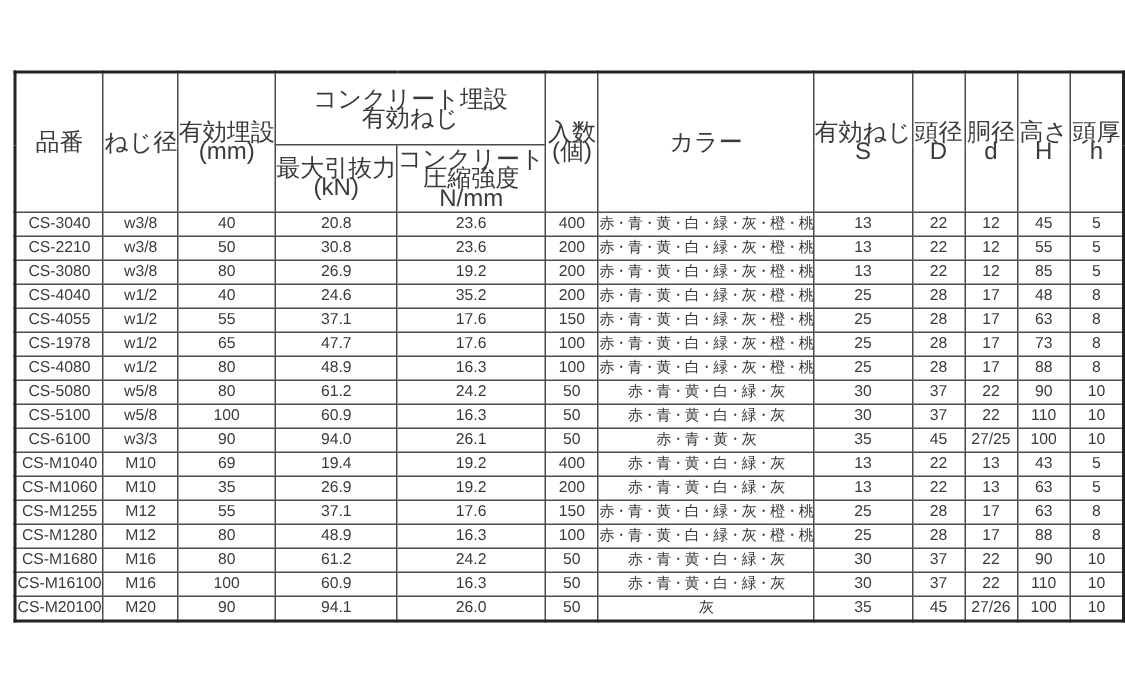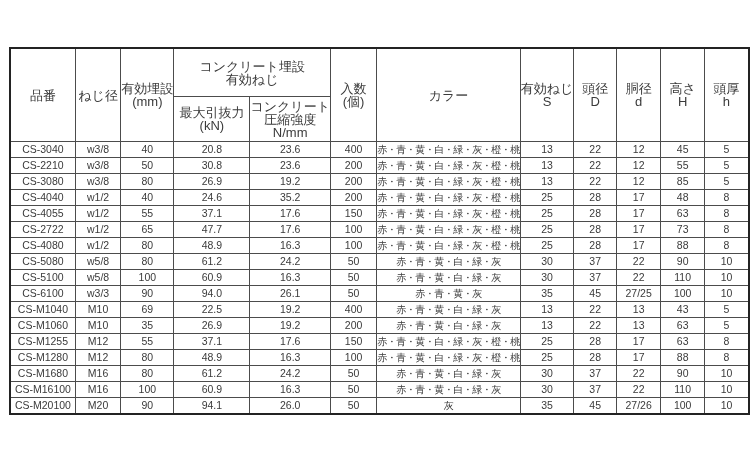--- a/index.html
+++ b/index.html
@@ -28,21 +28,21 @@
     border: 1px solid #4c4c4c;
     padding: 0;
     text-align: center;
     vertical-align: middle;
     font-weight: normal;
     color: #3a3a3a;
     overflow: hidden;
     white-space: nowrap;
   }
   table.spec thead th {
-    font-size: 13px;
+    font-size: 16px;
     line-height: 13px;
     margin-top: 31px;
   }
   thead tr.tier1 th { height: 47px; }
   thead tr.tier2 th { height: 44px; }
   table.spec tbody td {
     height: 15px;
     font-size: 10.5px;
     line-height: 15px;
   }
@@ -192,21 +192,21 @@
           <td class="col-compressive">17.6</td>
           <td class="col-qty">150</td>
           <td class="col-color">赤・青・黄・白・緑・灰・橙・桃</td>
           <td class="col-eff-thread">25</td>
           <td class="col-head-dia">28</td>
           <td class="col-body-dia">17</td>
           <td class="col-height">63</td>
           <td class="col-head-thick">8</td>
         </tr>
         <tr>
-          <td class="col-part-no">CS-2722</td>
+          <td class="col-part-no">CS-1978</td>
           <td class="col-screw-dia">w1/2</td>
           <td class="col-embed-depth">65</td>
           <td class="col-max-pull">47.7</td>
           <td class="col-compressive">17.6</td>
           <td class="col-qty">100</td>
           <td class="col-color">赤・青・黄・白・緑・灰・橙・桃</td>
           <td class="col-eff-thread">25</td>
           <td class="col-head-dia">28</td>
           <td class="col-body-dia">17</td>
           <td class="col-height">73</td>
@@ -265,21 +265,21 @@
           <td class="col-eff-thread">35</td>
           <td class="col-head-dia">45</td>
           <td class="col-body-dia">27/25</td>
           <td class="col-height">100</td>
           <td class="col-head-thick">10</td>
         </tr>
         <tr>
           <td class="col-part-no">CS-M1040</td>
           <td class="col-screw-dia">M10</td>
           <td class="col-embed-depth">69</td>
-          <td class="col-max-pull">22.5</td>
+          <td class="col-max-pull">19.4</td>
           <td class="col-compressive">19.2</td>
           <td class="col-qty">400</td>
           <td class="col-color">赤・青・黄・白・緑・灰</td>
           <td class="col-eff-thread">13</td>
           <td class="col-head-dia">22</td>
           <td class="col-body-dia">13</td>
           <td class="col-height">43</td>
           <td class="col-head-thick">5</td>
         </tr>
         <tr>

